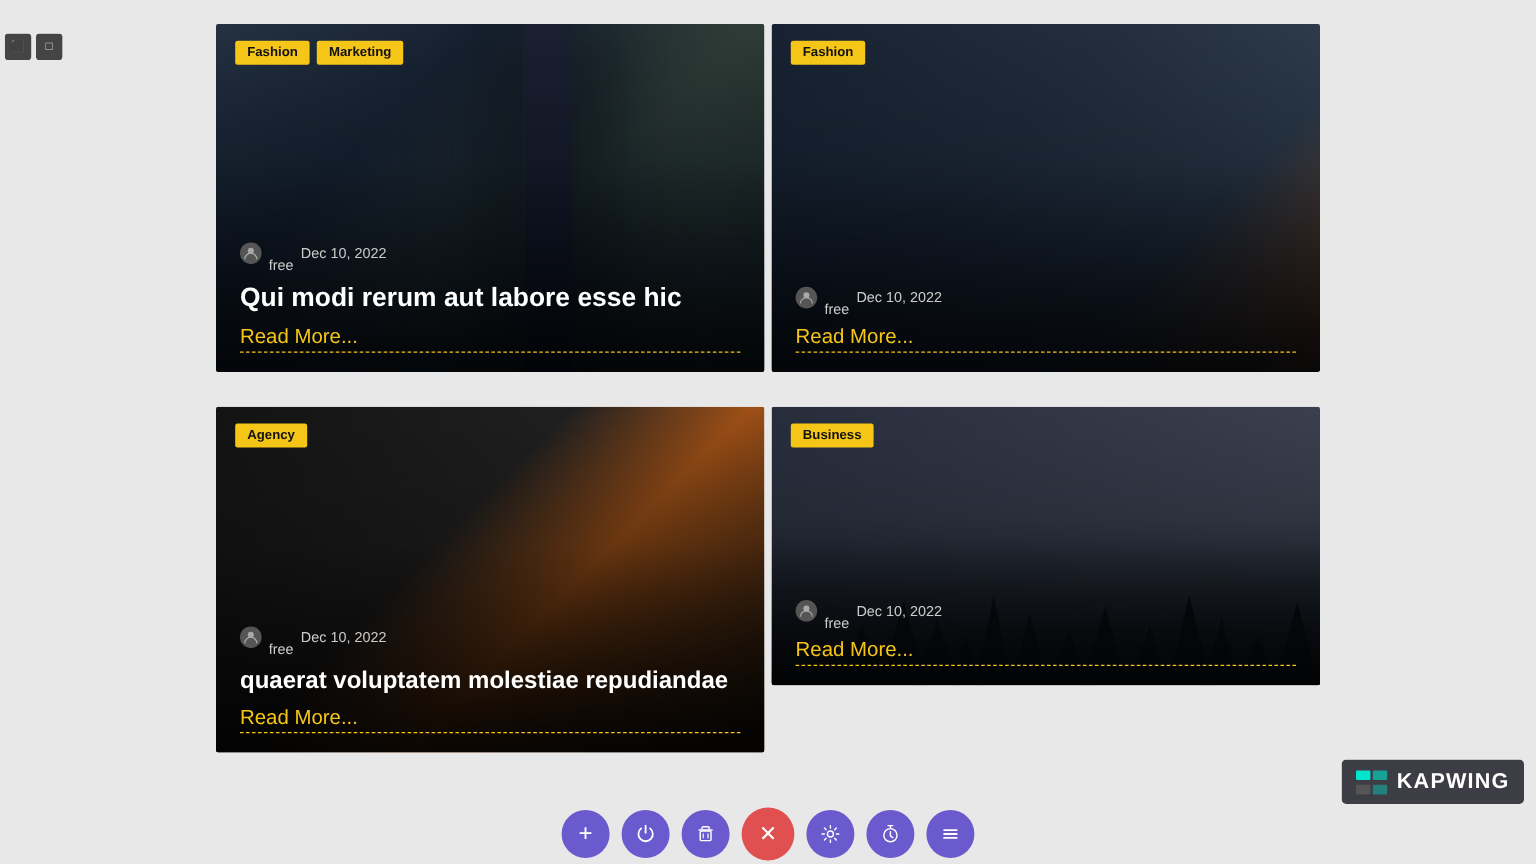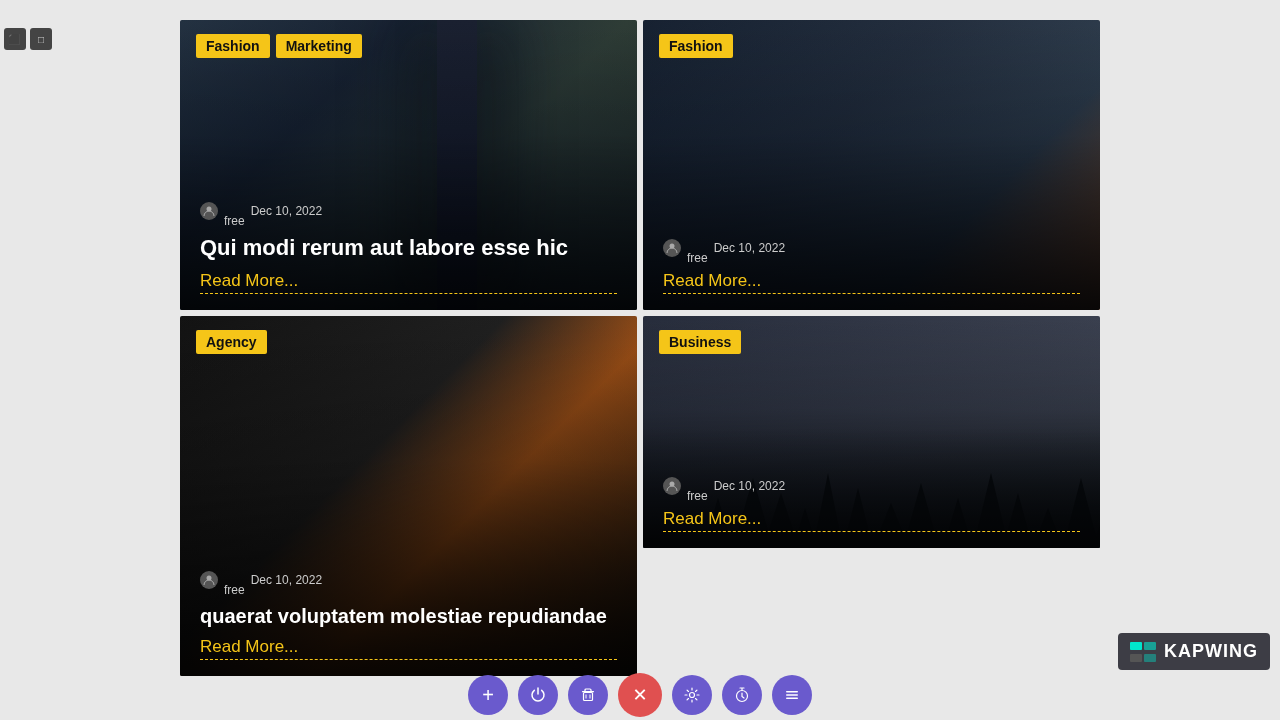--- a/index.html
+++ b/index.html
@@ -36,21 +36,21 @@
 
     .card-medium-right {
       grid-column: 2 / 3;
       grid-row: 1 / 2;
       height: 290px;
     }
 
     .card-small-left {
       grid-column: 1 / 2;
       grid-row: 2 / 3;
-      height: 360px;
+      height: 288px;
     }
 
     .card-small-right {
       grid-column: 2 / 3;
       grid-row: 2 / 3;
       height: 232px;
     }
 
     .card-bg {
       position: absolute;
@@ -134,21 +134,21 @@
       position: absolute;
       top: 14px;
       left: 16px;
       display: flex;
       gap: 6px;
     }
 
     .tag {
       background: #f5c518;
       color: #111;
-      font-size: 14px;
+      font-size: 11px;
       font-weight: 700;
       padding: 4px 10px;
       border-radius: 2px;
       text-transform: capitalize;
     }
 
     .meta {
       display: flex;
       align-items: center;
       gap: 6px;

